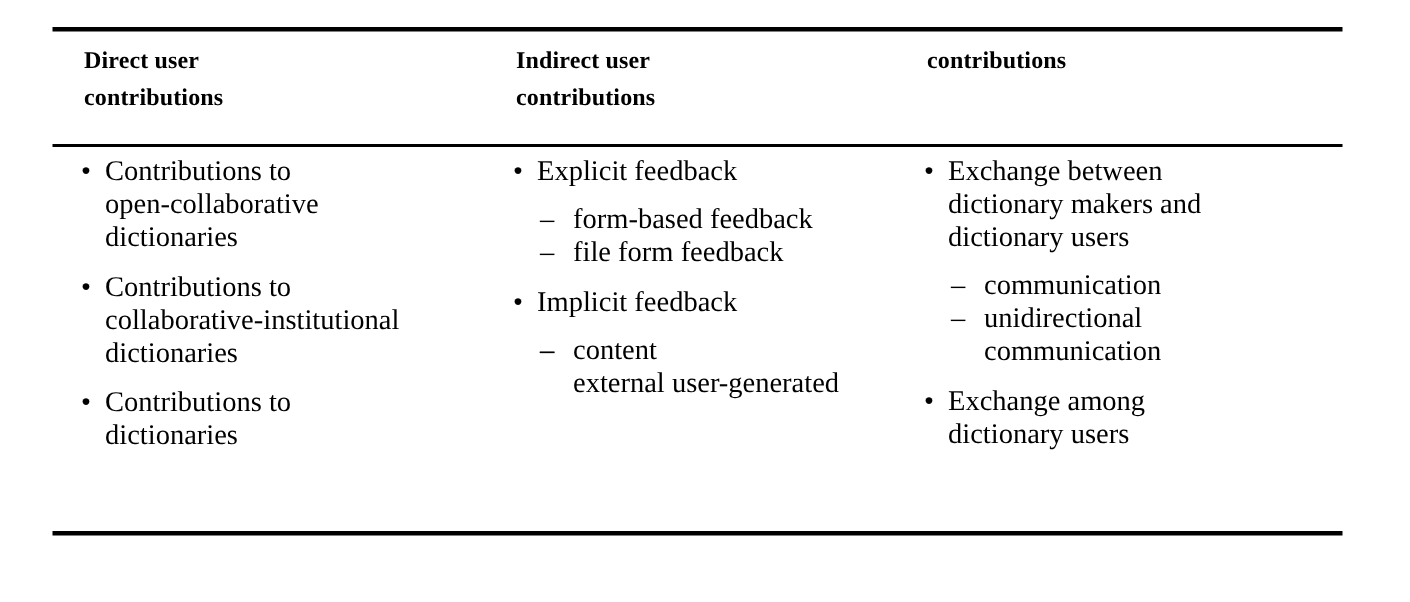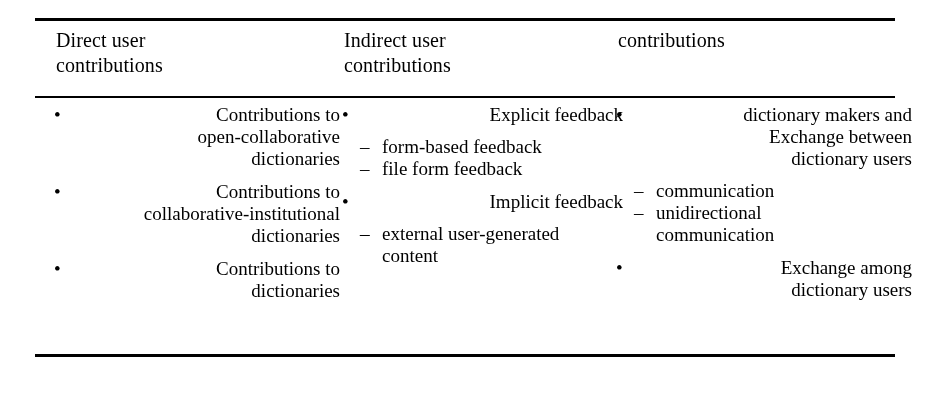--- a/index.html
+++ b/index.html
@@ -40,22 +40,22 @@
   .header-row {
     position: absolute;
     left: 35px;
     top: 28px;
     width: 860px;
     height: 64px;
   }
   .col-head {
     position: absolute;
     top: 0;
-    font-weight: normal;
-    font-size: 20px;
+    font-weight: bold;
+    font-size: 16px;
     line-height: 25px;
     letter-spacing: 0.1px;
   }
   .col-head .hl { display: block; white-space: nowrap; }
 
   .head-1 { left: 21px;  width: 300px; }
   .head-2 { left: 309px; width: 290px; }
   .head-3 { left: 583px; width: 300px; }
 
   
@@ -85,21 +85,21 @@
     padding-left: 20px;
   }
   .item-l1 .marker-dot {
     position: absolute;
     left: 4px;
     top: 0;
     font-size: 19px;
     line-height: 22px;
   }
   .item-l1 .txt { display: block; }
-  .item-l1 .txt .ln { display: block; white-space: nowrap; text-align: right; }
+  .item-l1 .txt .ln { display: block; white-space: nowrap; }
 
   
   .sublist {
     margin-top: 10px;
     margin-bottom: 0;
   }
   .item-l2 {
     position: relative;
     padding-left: 44px;
   }
@@ -193,31 +193,31 @@
         </div>
         <div class="bullet-group">
           <div class="item-l1">
             <span class="marker-dot">•</span>
             <span class="txt">
               <span class="ln">Implicit feedback</span>
             </span>
           </div>
           <div class="sublist">
             <div class="item-l2"><span class="marker-dash">–</span></div>
-            <div class="item-l2"><span class="marker-dash">–</span><span class="txt"><span class="ln">external user-generated</span><span class="ln">content</span></span></div>
+            <div class="item-l2"><span class="marker-dash">–</span><span class="txt"><span class="ln">content</span><span class="ln">external user-generated</span></span></div>
           </div>
         </div>
       </div>
     <div class="col-body body-3">
         <div class="bullet-group">
           <div class="item-l1">
             <span class="marker-dot">•</span>
             <span class="txt">
+              <span class="ln">Exchange between</span>
               <span class="ln">dictionary makers and</span>
-              <span class="ln">Exchange between</span>
               <span class="ln">dictionary users</span>
             </span>
           </div>
           <div class="sublist">
             <div class="item-l2"><span class="marker-dash">–</span><span class="txt"><span class="ln">communication</span></span></div>
             <div class="item-l2"><span class="marker-dash">–</span><span class="txt"><span class="ln">unidirectional</span><span class="ln">communication</span></span></div>
           </div>
         </div>
         <div class="bullet-group">
           <div class="item-l1">

